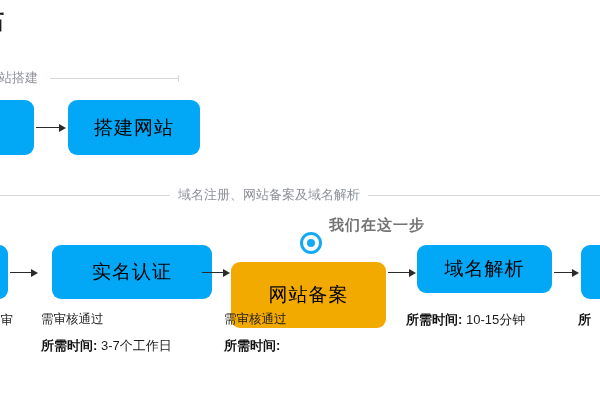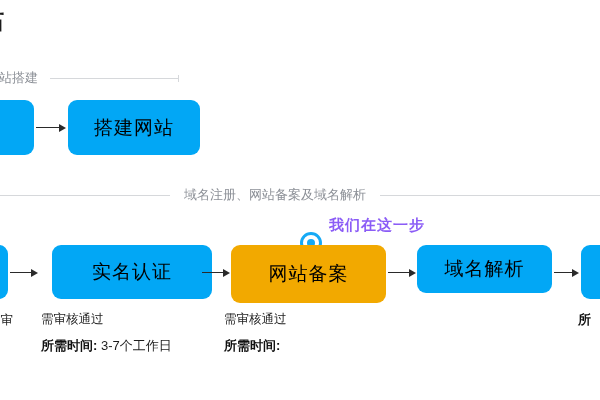--- a/index.html
+++ b/index.html
@@ -91,21 +91,21 @@
     border-bottom: 4.5px solid transparent;
     border-left: 7px solid #2a2a2a;
     flex: 0 0 auto;
   }
 
   
   .here-label {
     position: absolute;
     font-size: 15px;
     font-weight: 700;
-    color: #8b5cf6;
+    color: #737373;
     white-space: nowrap;
     letter-spacing: 1px;
   }
   .here-ring {
     position: absolute;
     width: 22px;
     height: 22px;
     border-radius: 50%;
     background: #ffffff;
     border: 3.2px solid #15A9F5;
@@ -169,21 +169,21 @@
     <span class="shaft"></span>
     <span class="head"></span>
   </div>
 
   <div class="box blue" style="left:68px; top:100px; width:132px; height:55px;">
     <span>搭建网站</span>
   </div>
 
   <div class="section-row" style="left:-8px; top:186px; width:608px;">
     <span class="rule" style="width:178px;"></span>
-    <span class="section-label" style="margin:0 14px;">域名注册、网站备案及域名解析</span>
+    <span class="section-label" style="margin:0 8px;">域名注册、网站备案及域名解析</span>
     <span class="rule" style="flex:1 1 auto;"></span>
   </div>
 
   <div class="here-label" style="left:329px; top:216px;">我们在这一步</div>
   <div class="here-ring" style="left:300px; top:232px;"></div>
 
   <div class="box blue" style="left:-22px; top:245px; width:30px; height:54px;"></div>
   <div class="arrow" style="left:10px; top:268px; width:28px;">
     <span class="shaft"></span>
     <span class="head"></span>
@@ -199,37 +199,41 @@
   </div>
   <div class="caption" style="left:41px; top:311px;">
     <div class="cap-note">需审核通过</div>
     <div class="spacer-gap"></div>
     <div class="cap-time">
       <span>所需时间:</span>
       <span class="val">3-7个工作日</span>
     </div>
   </div>
 
-  <div class="box orange" style="left:231px; top:245px; width:155px; height:58px;">
+  <div class="box orange" style="left:231px; top:262px; width:155px; height:66px;">
     <span>网站备案</span>
   </div>
   <div class="arrow" style="left:388px; top:268px; width:28px;">
     <span class="shaft"></span>
     <span class="head"></span>
   </div>
   <div class="caption" style="left:224px; top:311px;">
     <div class="cap-note">需审核通过</div>
     <div class="spacer-gap"></div>
     <div class="cap-time">所需时间:</div>
   </div>
 
   <div class="box blue" style="left:417px; top:245px; width:135px; height:48px;">
     <span>域名解析</span>
   </div>
   <div class="arrow" style="left:554px; top:268px; width:25px;">
     <span class="shaft"></span>
     <span class="head"></span>
   </div>
+  <div class="caption cap-time" style="left:406px; top:311px;">
+    <span>所需时间:</span>
+    <span class="val">10-15分钟</span>
+  </div>
 
   <div class="box blue" style="left:581px; top:245px; width:40px; height:54px;"></div>
   <div class="caption cap-time" style="left:578px; top:311px;">所</div>
 
 </div>
 
 </body></html>

